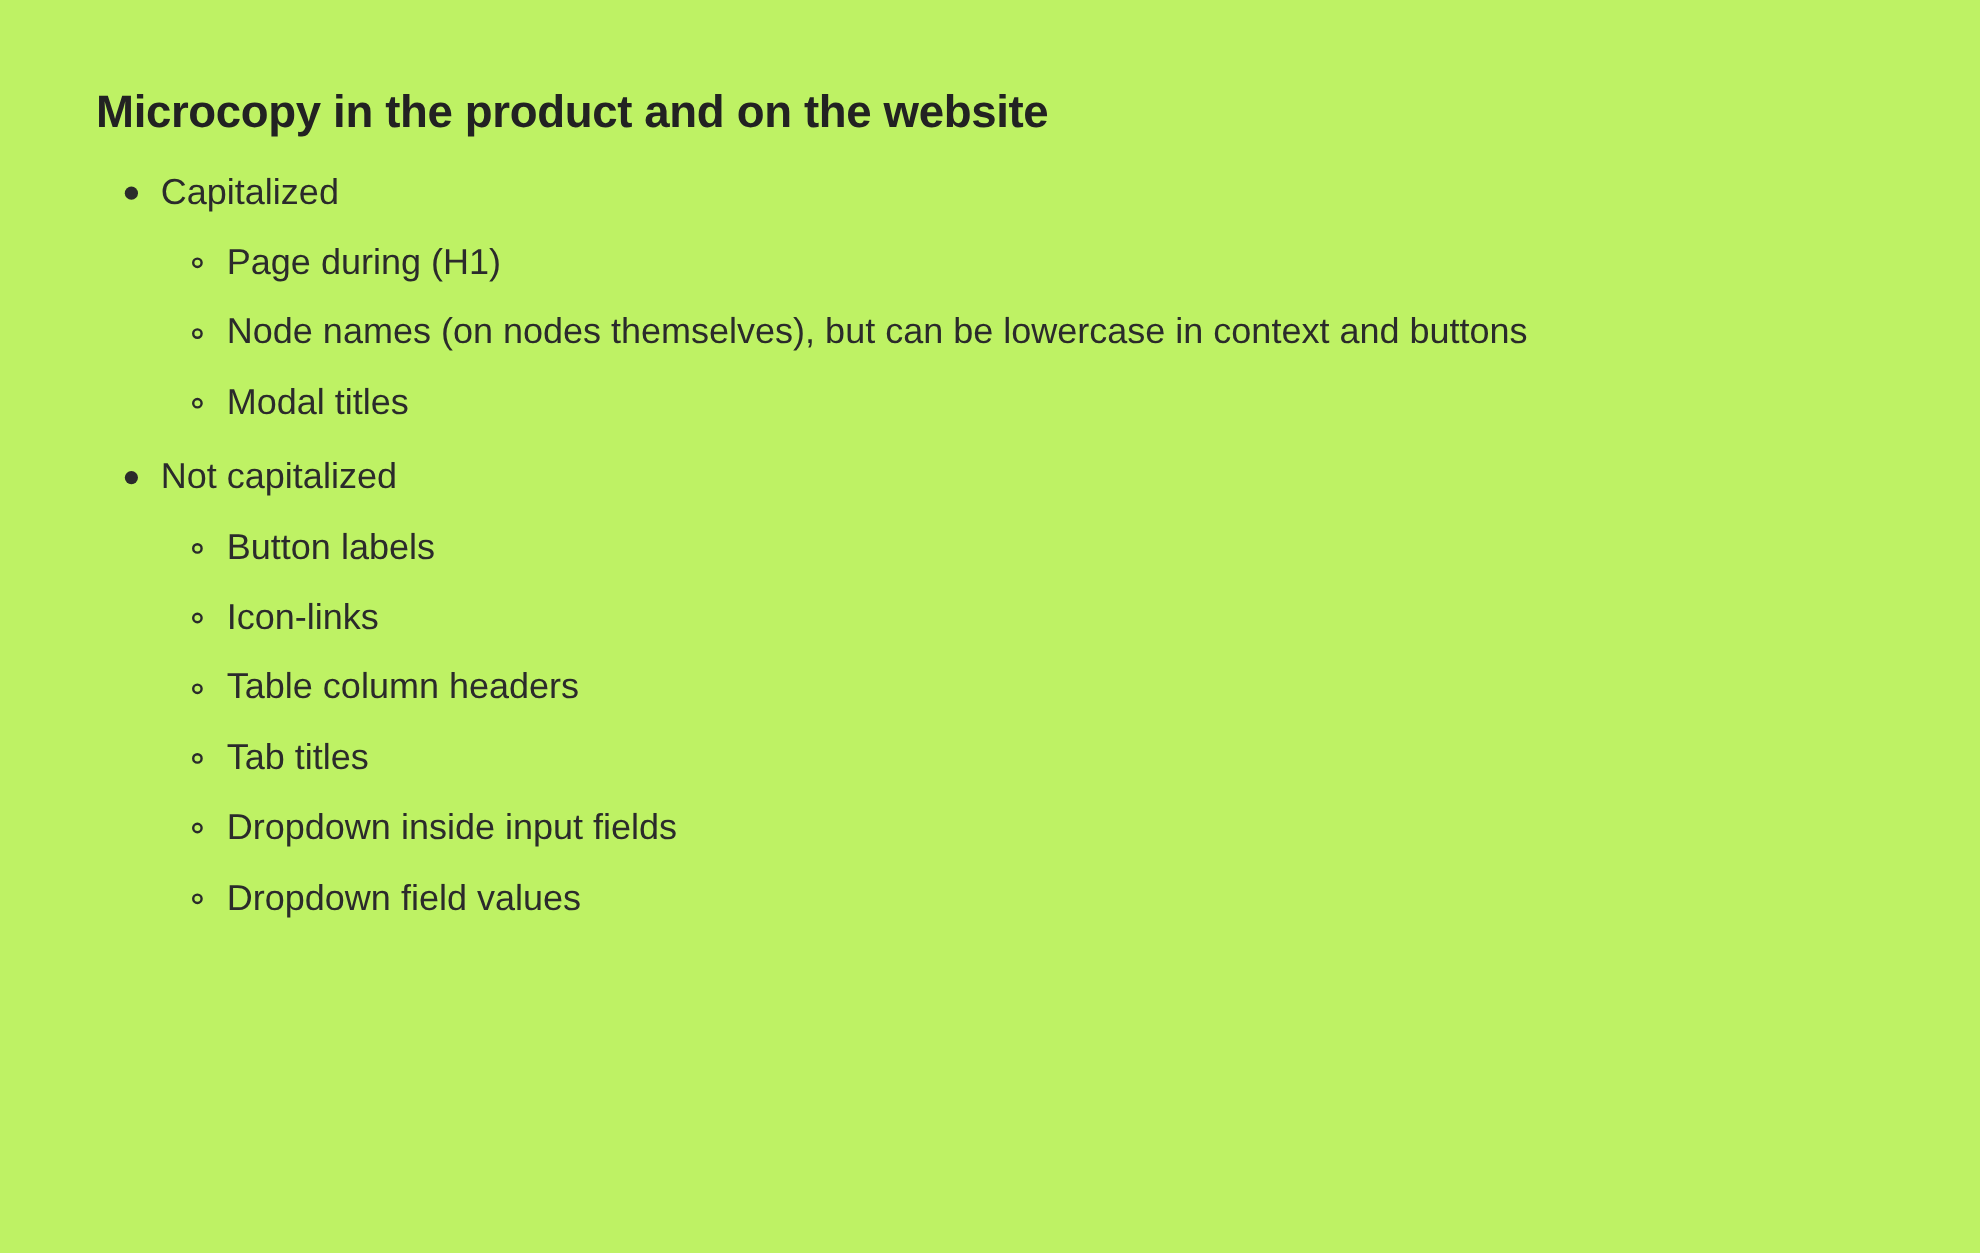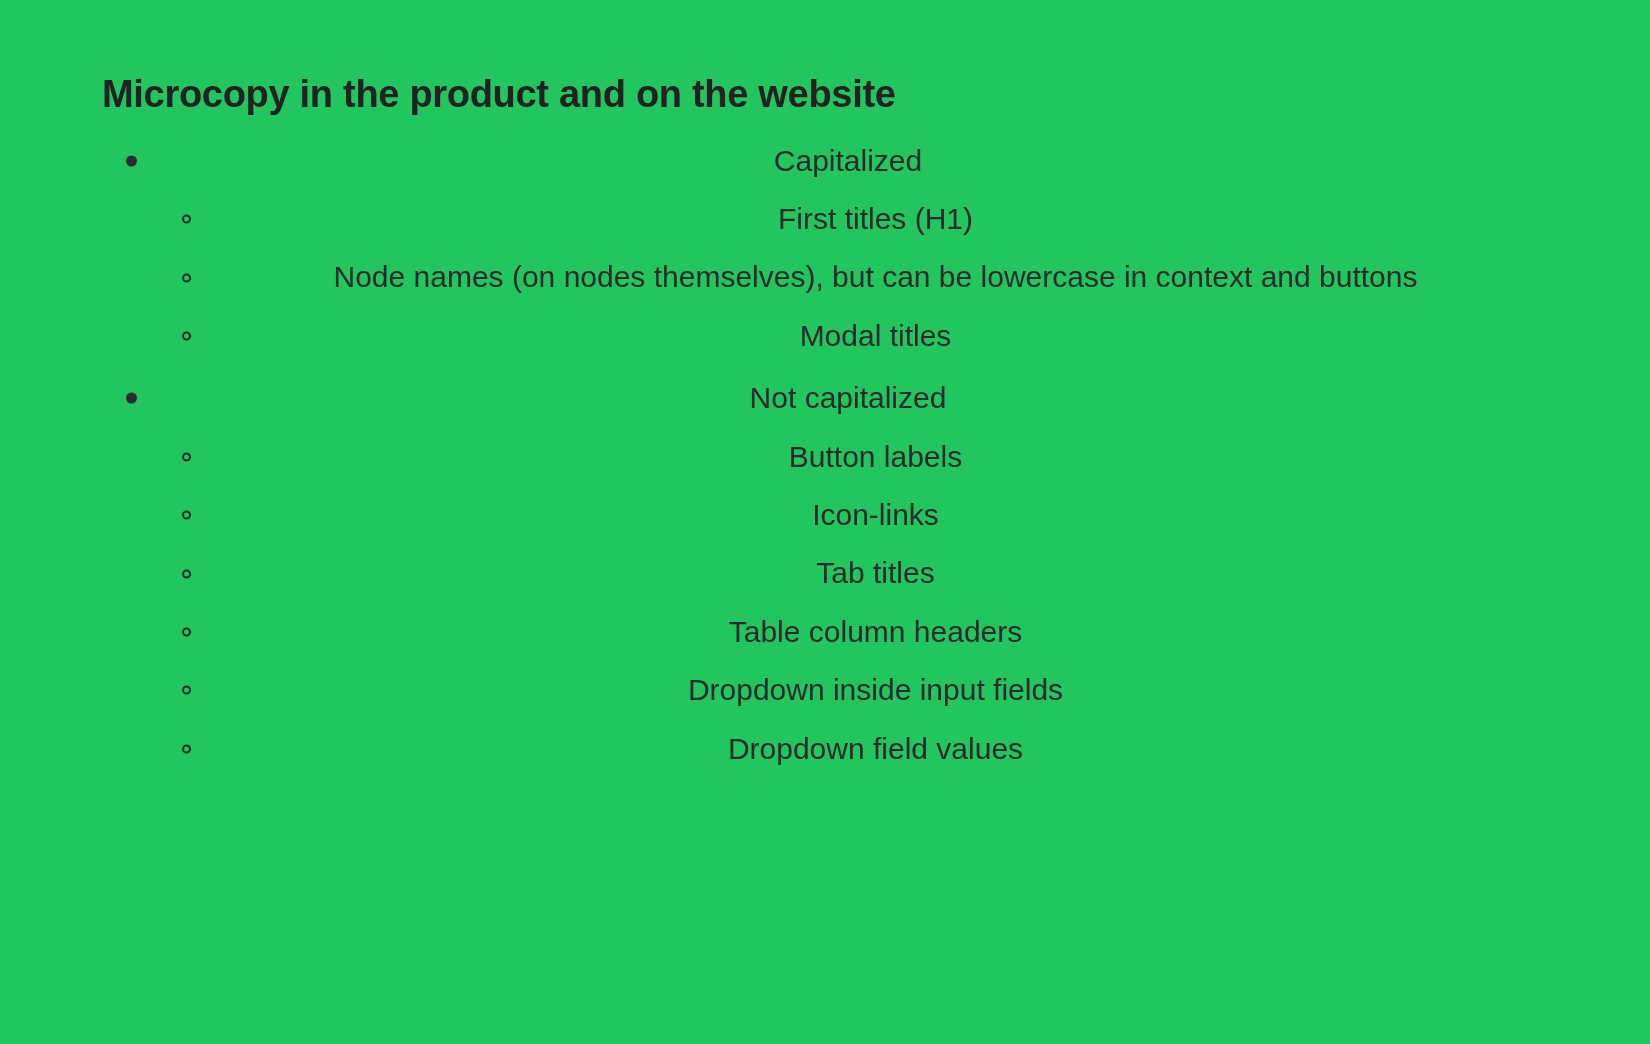--- a/index.html
+++ b/index.html
@@ -11,22 +11,22 @@
     width: 1650px;
     height: 1044px;
     font-family: "Liberation Sans", sans-serif;
     color: #2b2b2b;
     -webkit-font-smoothing: antialiased;
   }
   .page {
     box-sizing: border-box;
     width: 1650px;
     height: 1044px;
-    padding: 72px 110px 0 102px;
-    background: #22c55e;
+    padding: 72px 110px 0 80px;
+    background: #bef264;
   }
   .doc-title {
     font-size: 38px;
     font-weight: 700;
     line-height: 1.2;
     color: #222222;
     margin: 0 0 14px 0;
     letter-spacing: -0.3px;
   }
   ul.level1 {
@@ -34,21 +34,20 @@
     margin: 0;
     padding: 0;
   }
   li.item {
     position: relative;
     font-size: 30px;
     line-height: 1.28;
     color: #2b2b2b;
     margin: 0;
     padding: 10px 0 10px 0;
-    text-align: center;
   }
   
   li.l1 {
     padding-left: 54px;
     margin-top: 4px;
   }
   li.l1 > .bullet {
     position: absolute;
     left: 24px;
     top: 50%;
@@ -100,21 +99,21 @@
 
   <ul class="level1">
 
     <li class="item l1">
       <span class="bullet"></span>
       <span class="text">Capitalized</span>
     </li>
 
     <li class="item l2">
       <span class="bullet"></span>
-      <span class="text">First titles (H1)</span>
+      <span class="text">Page during (H1)</span>
     </li>
 
     <li class="item l2">
       <span class="bullet"></span>
       <span class="text">Node names (on nodes themselves), but can be lowercase in context and buttons</span>
     </li>
 
     <li class="item l2">
       <span class="bullet"></span>
       <span class="text">Modal titles</span>
@@ -130,26 +129,26 @@
       <span class="text">Button labels</span>
     </li>
 
     <li class="item l2">
       <span class="bullet"></span>
       <span class="text">Icon-links</span>
     </li>
 
     <li class="item l2">
       <span class="bullet"></span>
-      <span class="text">Tab titles</span>
+      <span class="text">Table column headers</span>
     </li>
 
     <li class="item l2">
       <span class="bullet"></span>
-      <span class="text">Table column headers</span>
+      <span class="text">Tab titles</span>
     </li>
 
 
 
     <li class="item l2">
       <span class="bullet"></span>
       <span class="text">Dropdown inside input fields</span>
     </li>
 
     <li class="item l2">

